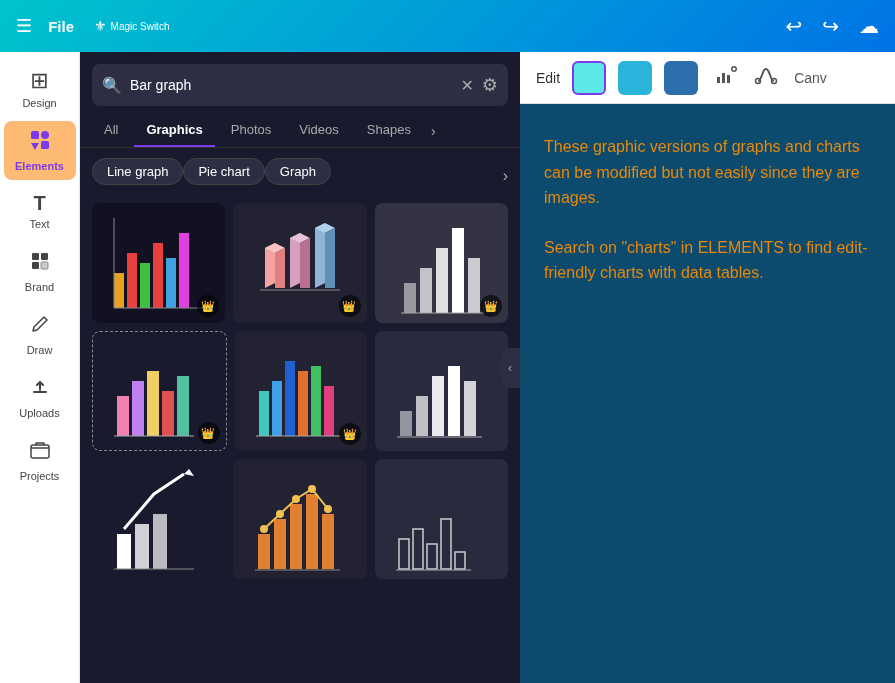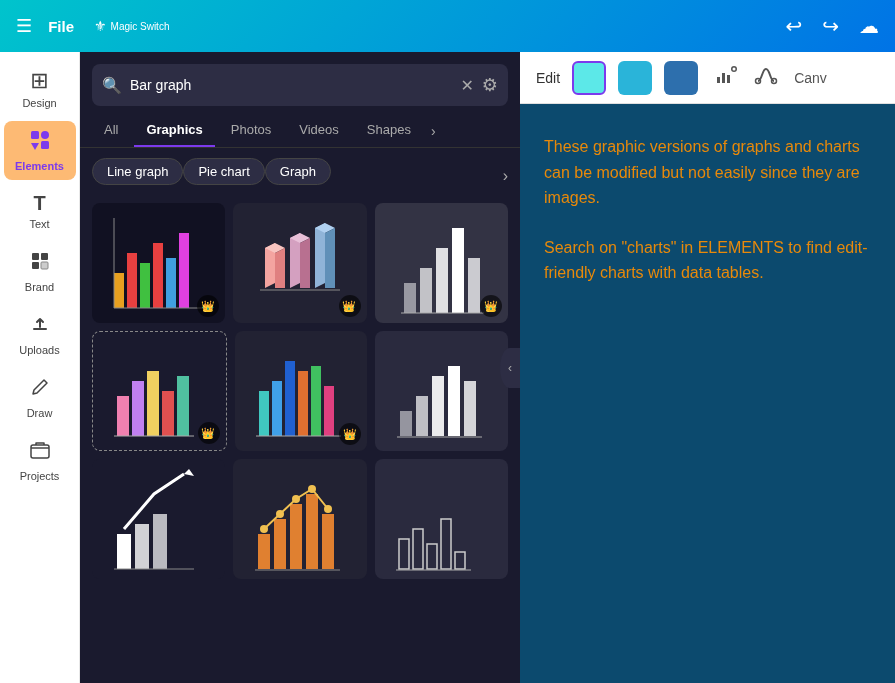--- a/index.html
+++ b/index.html
@@ -271,33 +271,33 @@
           <rect x="12" y="3" width="7" height="7" rx="1" fill="#444"></rect>
           <rect x="3" y="12" width="7" height="7" rx="1" fill="#444"></rect>
           <rect x="12" y="12" width="7" height="7" rx="1" fill="#ccc" stroke="#888" stroke-width="1"></rect>
         </svg>
       </span>
       <span class="label">Brand</span>
     </div>
     <div class="sidebar-item">
       <span class="icon">
         <svg width="22" height="22" viewBox="0 0 22 22" fill="none">
+          <path d="M4 18L8 17L18 7L15 4L5 14L4 18Z" stroke="#444" stroke-width="1.5" stroke-linejoin="round"></path>
+        </svg>
+      </span>
+      <span class="label">Draw</span>
+    </div>
+    <div class="sidebar-item">
+      <span class="icon">
+        <svg width="22" height="22" viewBox="0 0 22 22" fill="none">
           <path d="M11 14V6M11 6L8 9M11 6L14 9" stroke="#444" stroke-width="2" stroke-linecap="round"></path>
           <path d="M5 16h12" stroke="#444" stroke-width="2" stroke-linecap="round"></path>
         </svg>
       </span>
       <span class="label">Uploads</span>
-    </div>
-    <div class="sidebar-item">
-      <span class="icon">
-        <svg width="22" height="22" viewBox="0 0 22 22" fill="none">
-          <path d="M4 18L8 17L18 7L15 4L5 14L4 18Z" stroke="#444" stroke-width="1.5" stroke-linejoin="round"></path>
-        </svg>
-      </span>
-      <span class="label">Draw</span>
     </div>
     <div class="sidebar-item">
       <span class="icon">
         <svg width="22" height="22" viewBox="0 0 22 22" fill="none">
           <rect x="2" y="6" width="18" height="13" rx="2" stroke="#444" stroke-width="1.5" fill="none"></rect>
           <path d="M2 9h18" stroke="#444" stroke-width="1.5"></path>
           <path d="M7 6V4h8v2" stroke="#444" stroke-width="1.5" stroke-linejoin="round"></path>
         </svg>
       </span>
       <span class="label">Projects</span>

